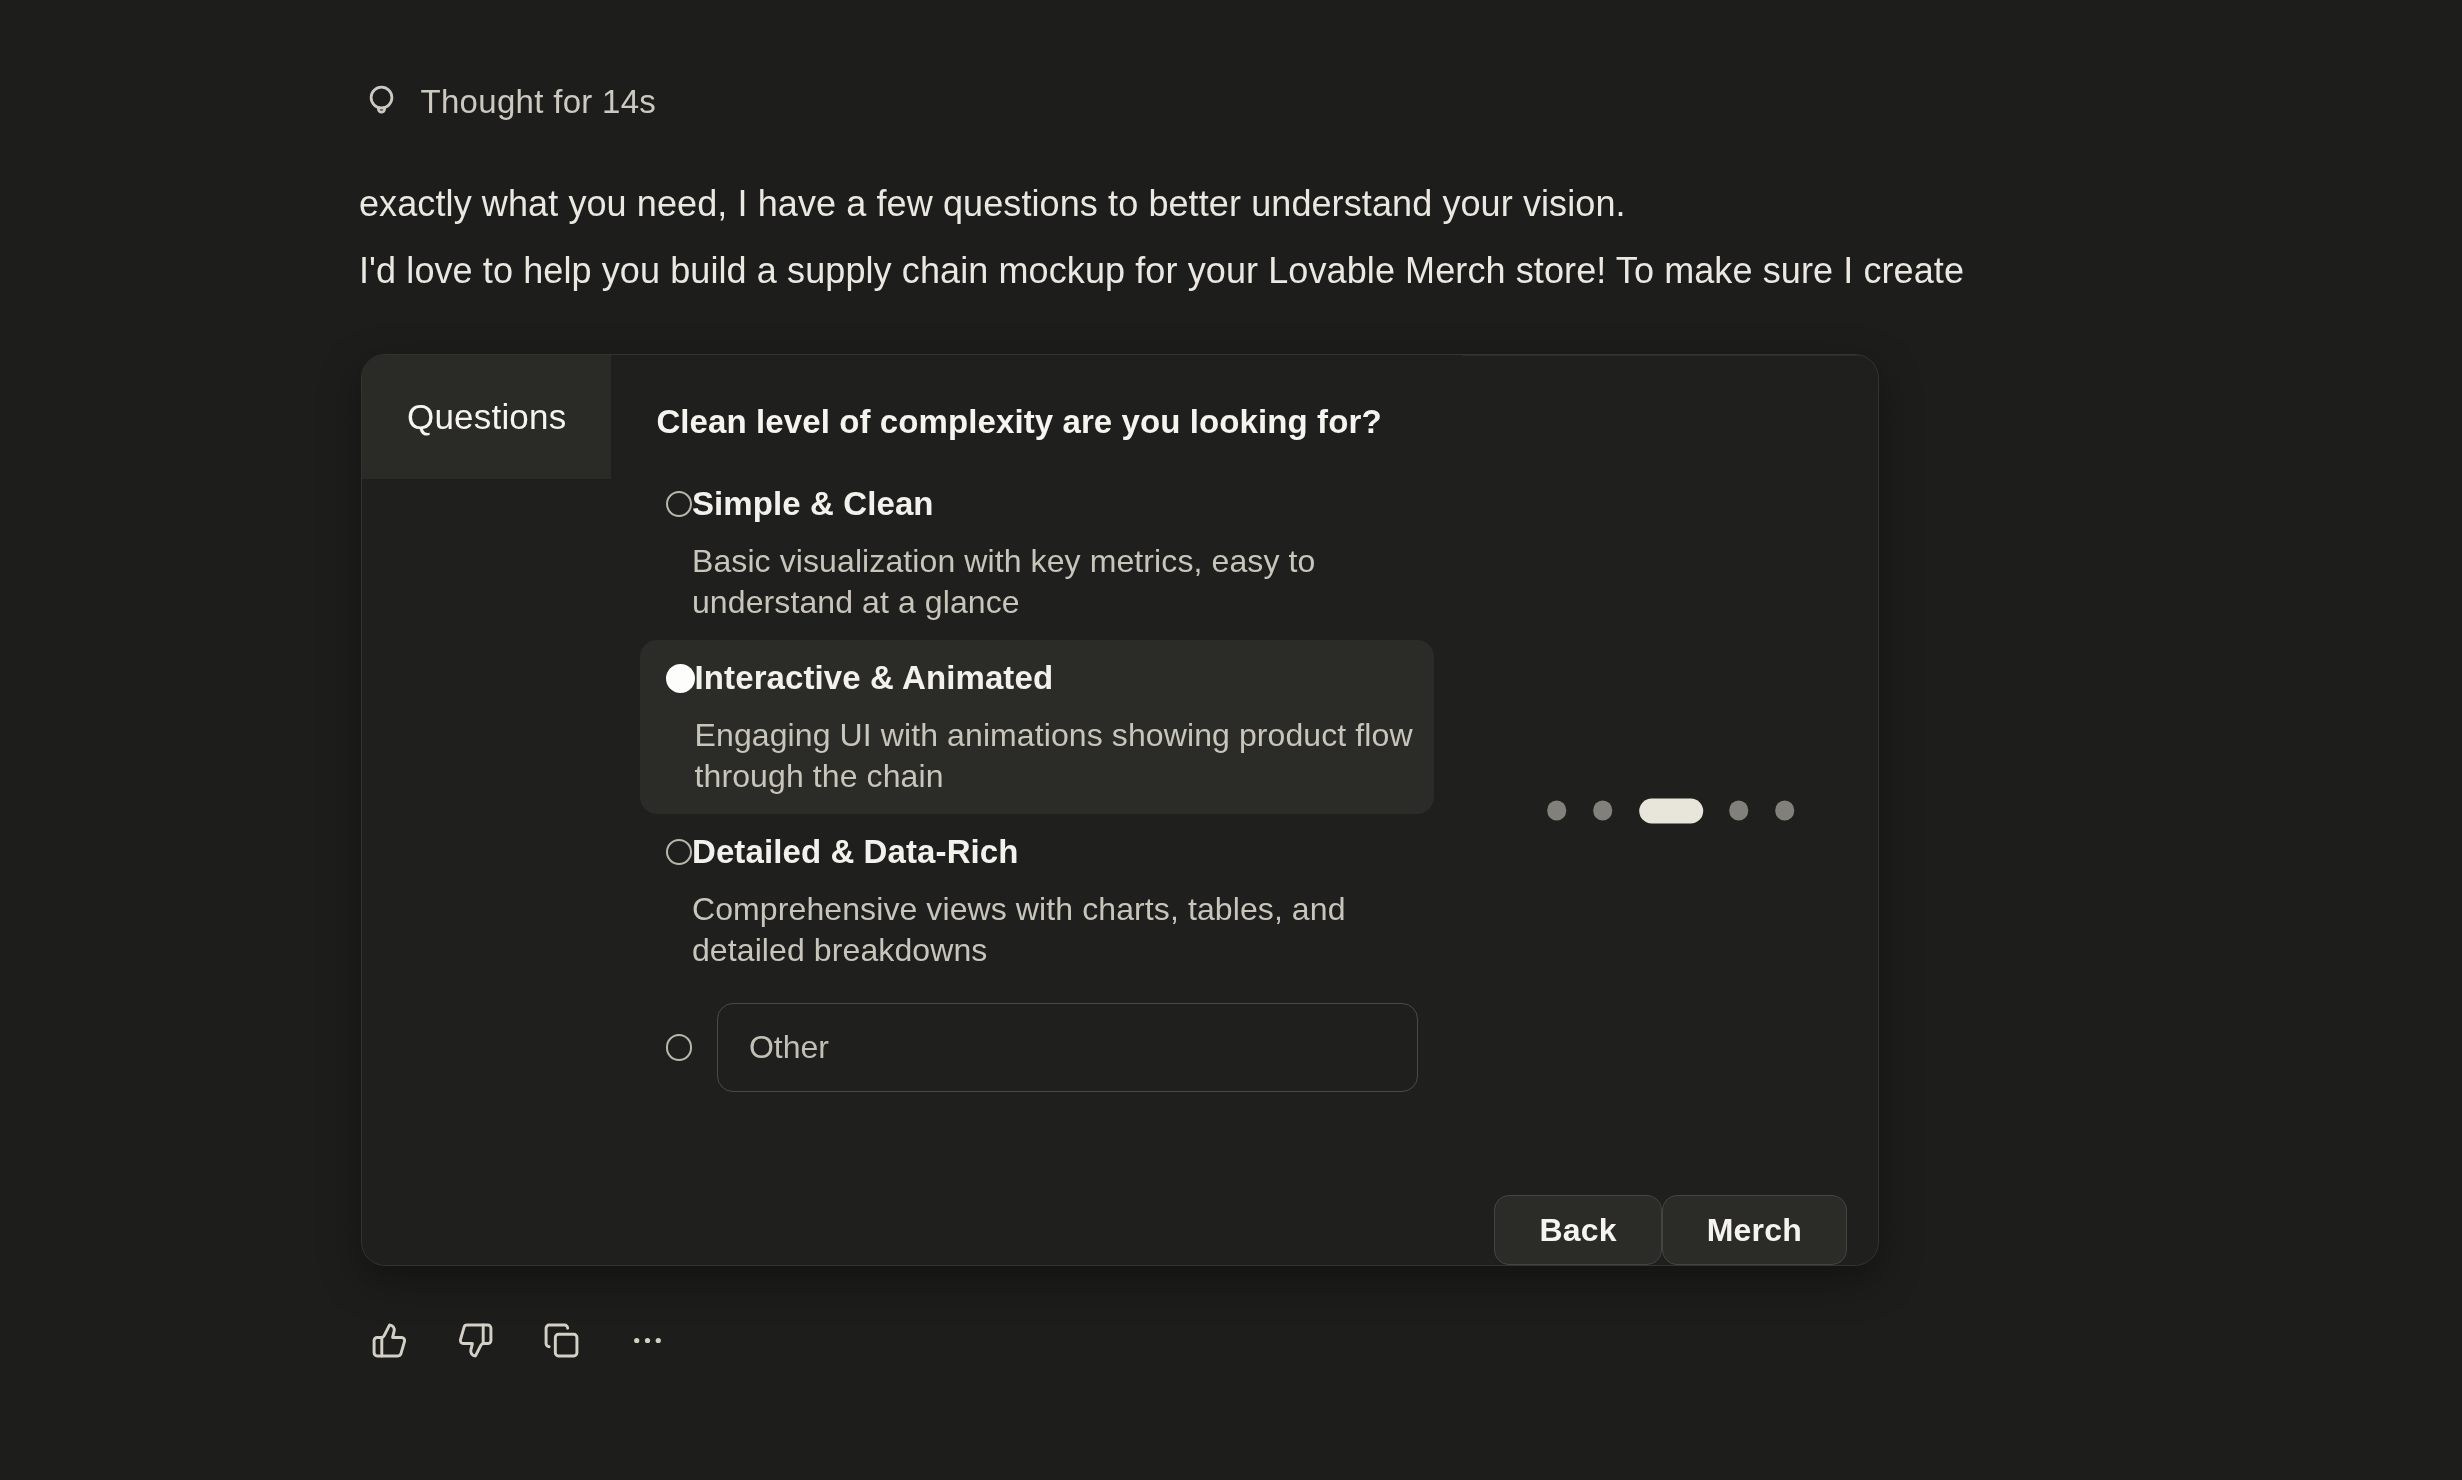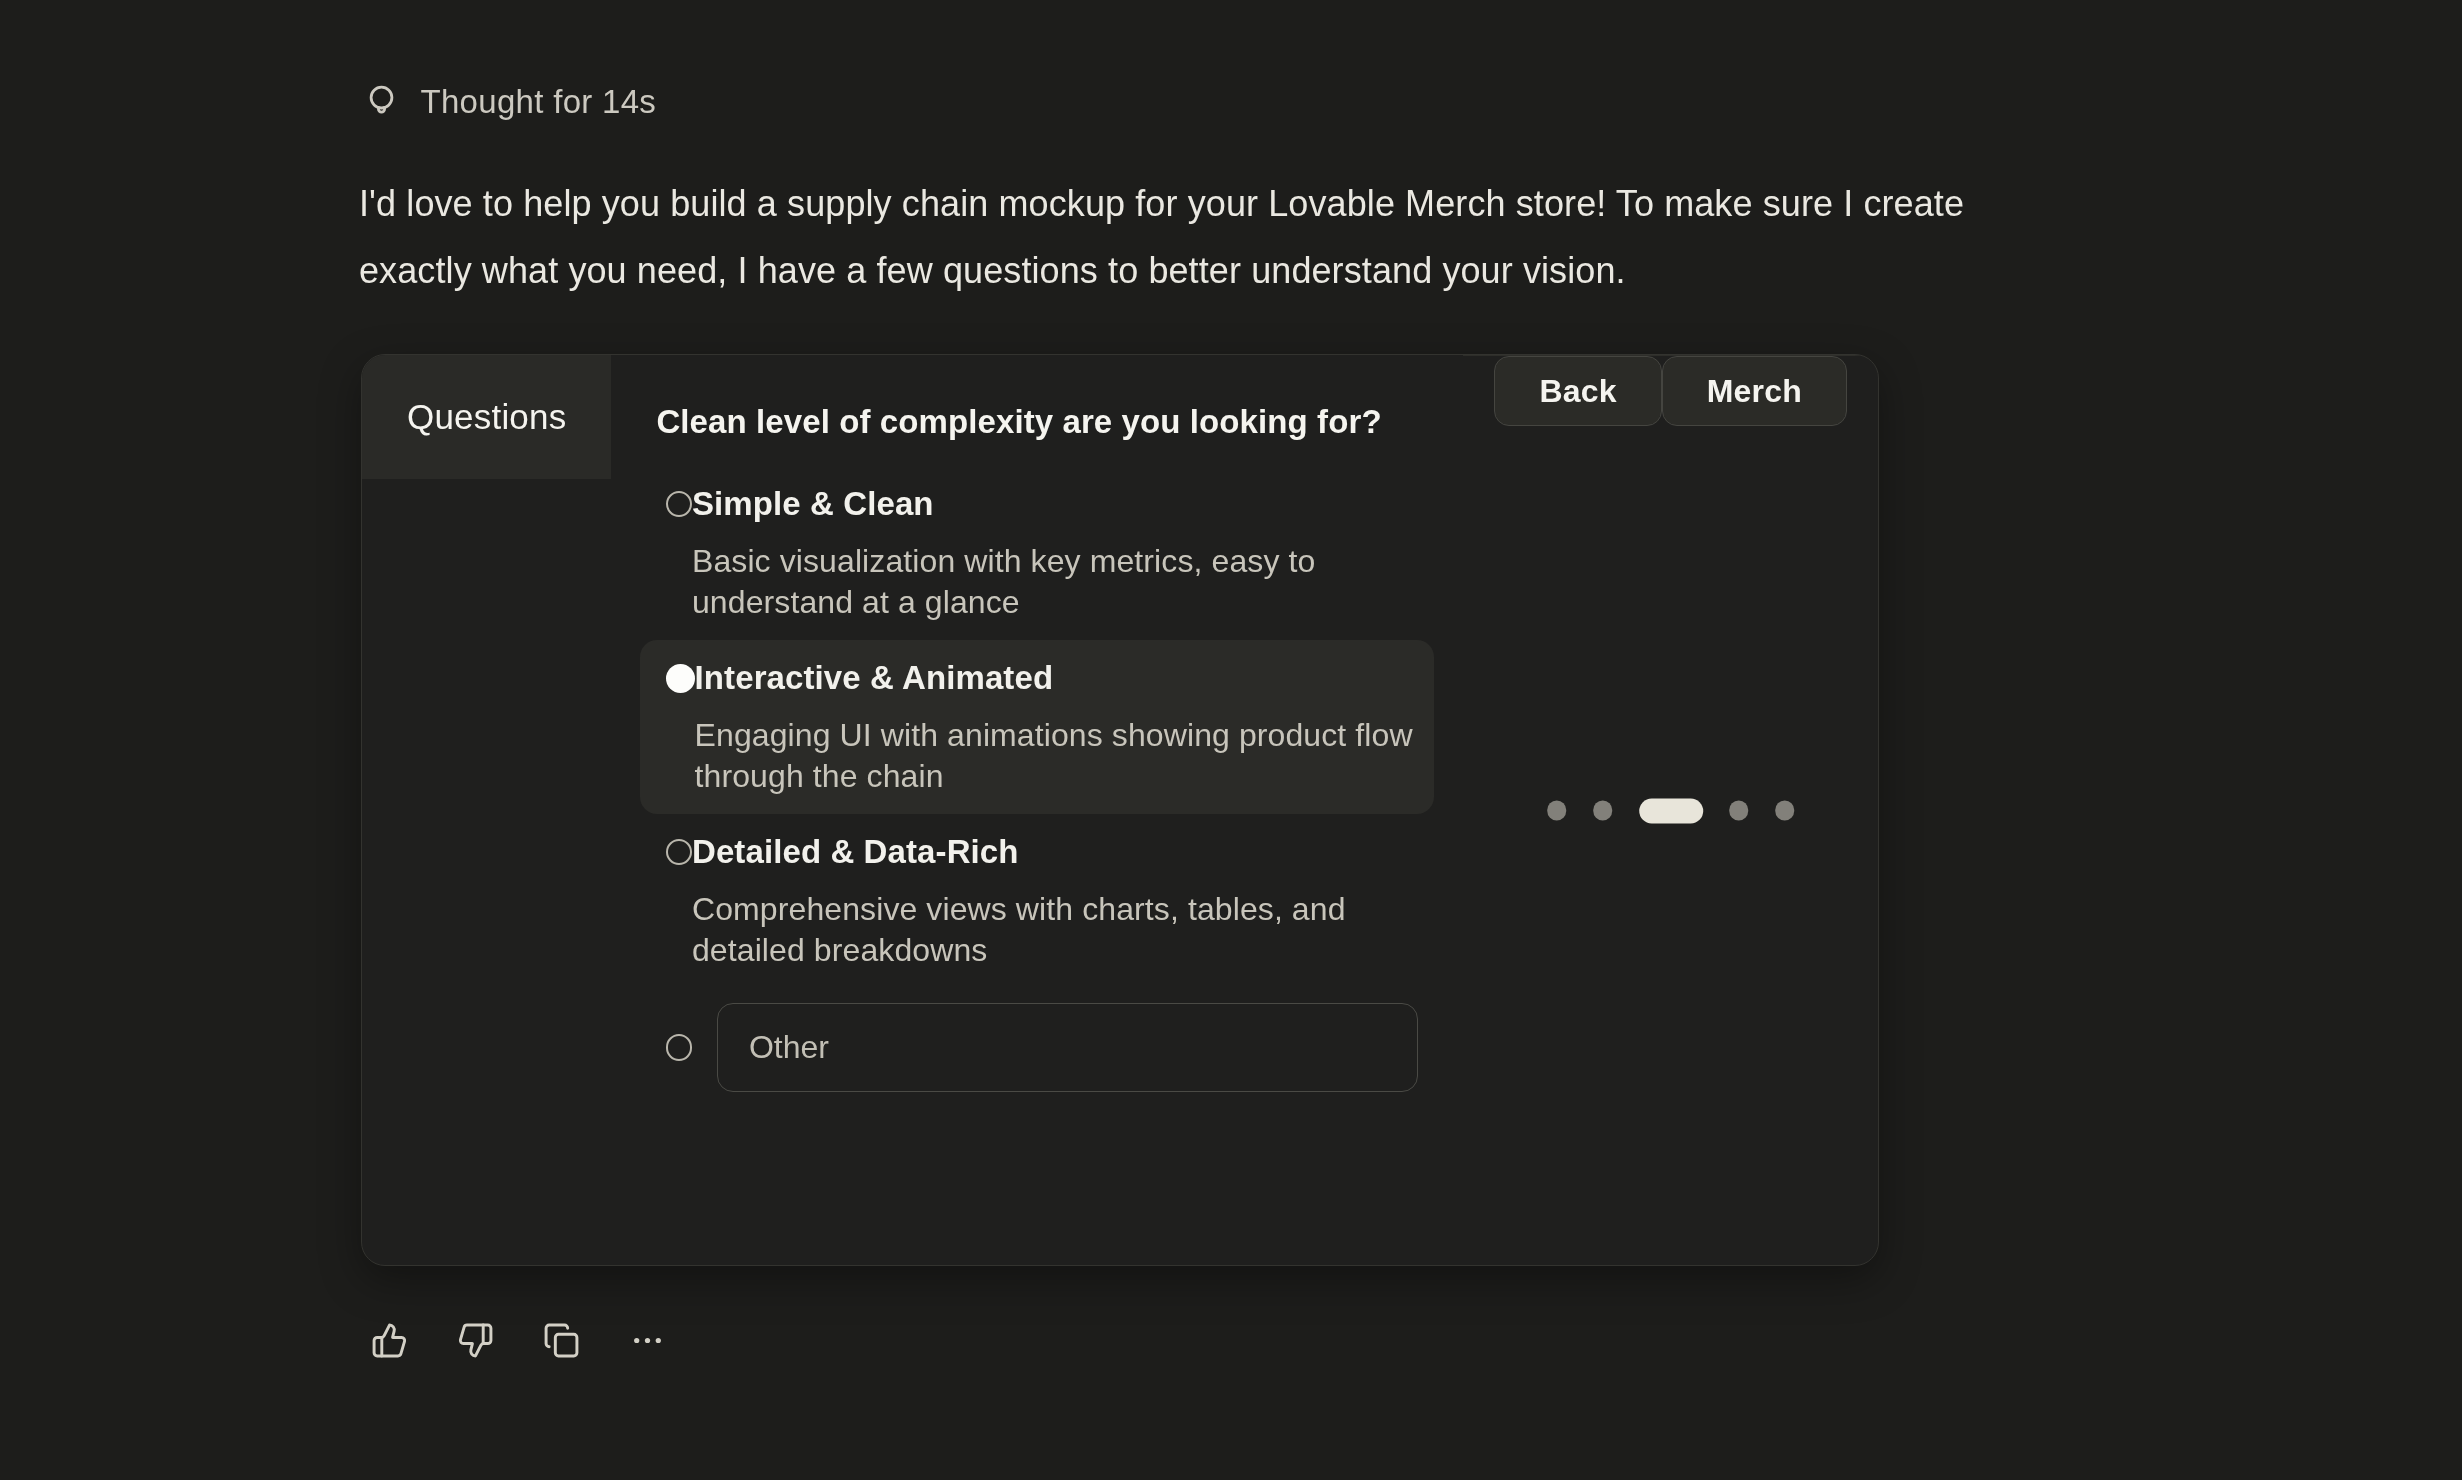--- a/index.html
+++ b/index.html
@@ -84,21 +84,21 @@
     padding:0 31px;
     font-family:Liberation Sans, sans-serif;
     font-size:32px; color:#e7e5de;
     outline:none;
   }
   .other-input::placeholder { color:#c2bfb5; opacity:1; }
 
   .card-footer {
     flex:0 0 130px;
     border-top:1.1px solid #2e2e2a;
-    display:flex; align-items:flex-start; justify-content:space-between;
+    display:flex; align-items:flex-end; justify-content:space-between;
     padding:0 31px;
     position:relative;
   }
   .nav-btn {
     height:70px; padding:0 44px;
     background:#2b2b27;
     border:1.7px solid #454540;
     border-radius:15px;
     font-family:"Liberation Sans", sans-serif;
     font-size:32px; font-weight:700; color:#f5f4ef;
@@ -132,22 +132,22 @@
 
   <div class="thought-row">
     <svg viewBox="0 0 24 24" fill="none" stroke="currentColor" stroke-width="1.7" stroke-linecap="round" stroke-linejoin="round">
       <circle cx="12" cy="9.6" r="6.4"></circle>
       <path d="M10.1 15.6v1a1.9 1.9 0 0 0 3.8 0v-1"></path>
     </svg>
     <span class="thought-label">Thought for 14s</span>
   </div>
 
   <div class="message">
+    <div>exactly what you need, I have a few questions to better understand your vision.</div>
     <div>I'd love to help you build a supply chain mockup for your Lovable Merch store! To make sure I create</div>
-    <div>exactly what you need, I have a few questions to better understand your vision.</div>
   </div>
 
   <div class="card">
     <div class="card-header">Questions</div>
 
     <div class="card-body">
       <div class="question">Clean level of complexity are you looking for?</div>
 
       <div class="options">
 

